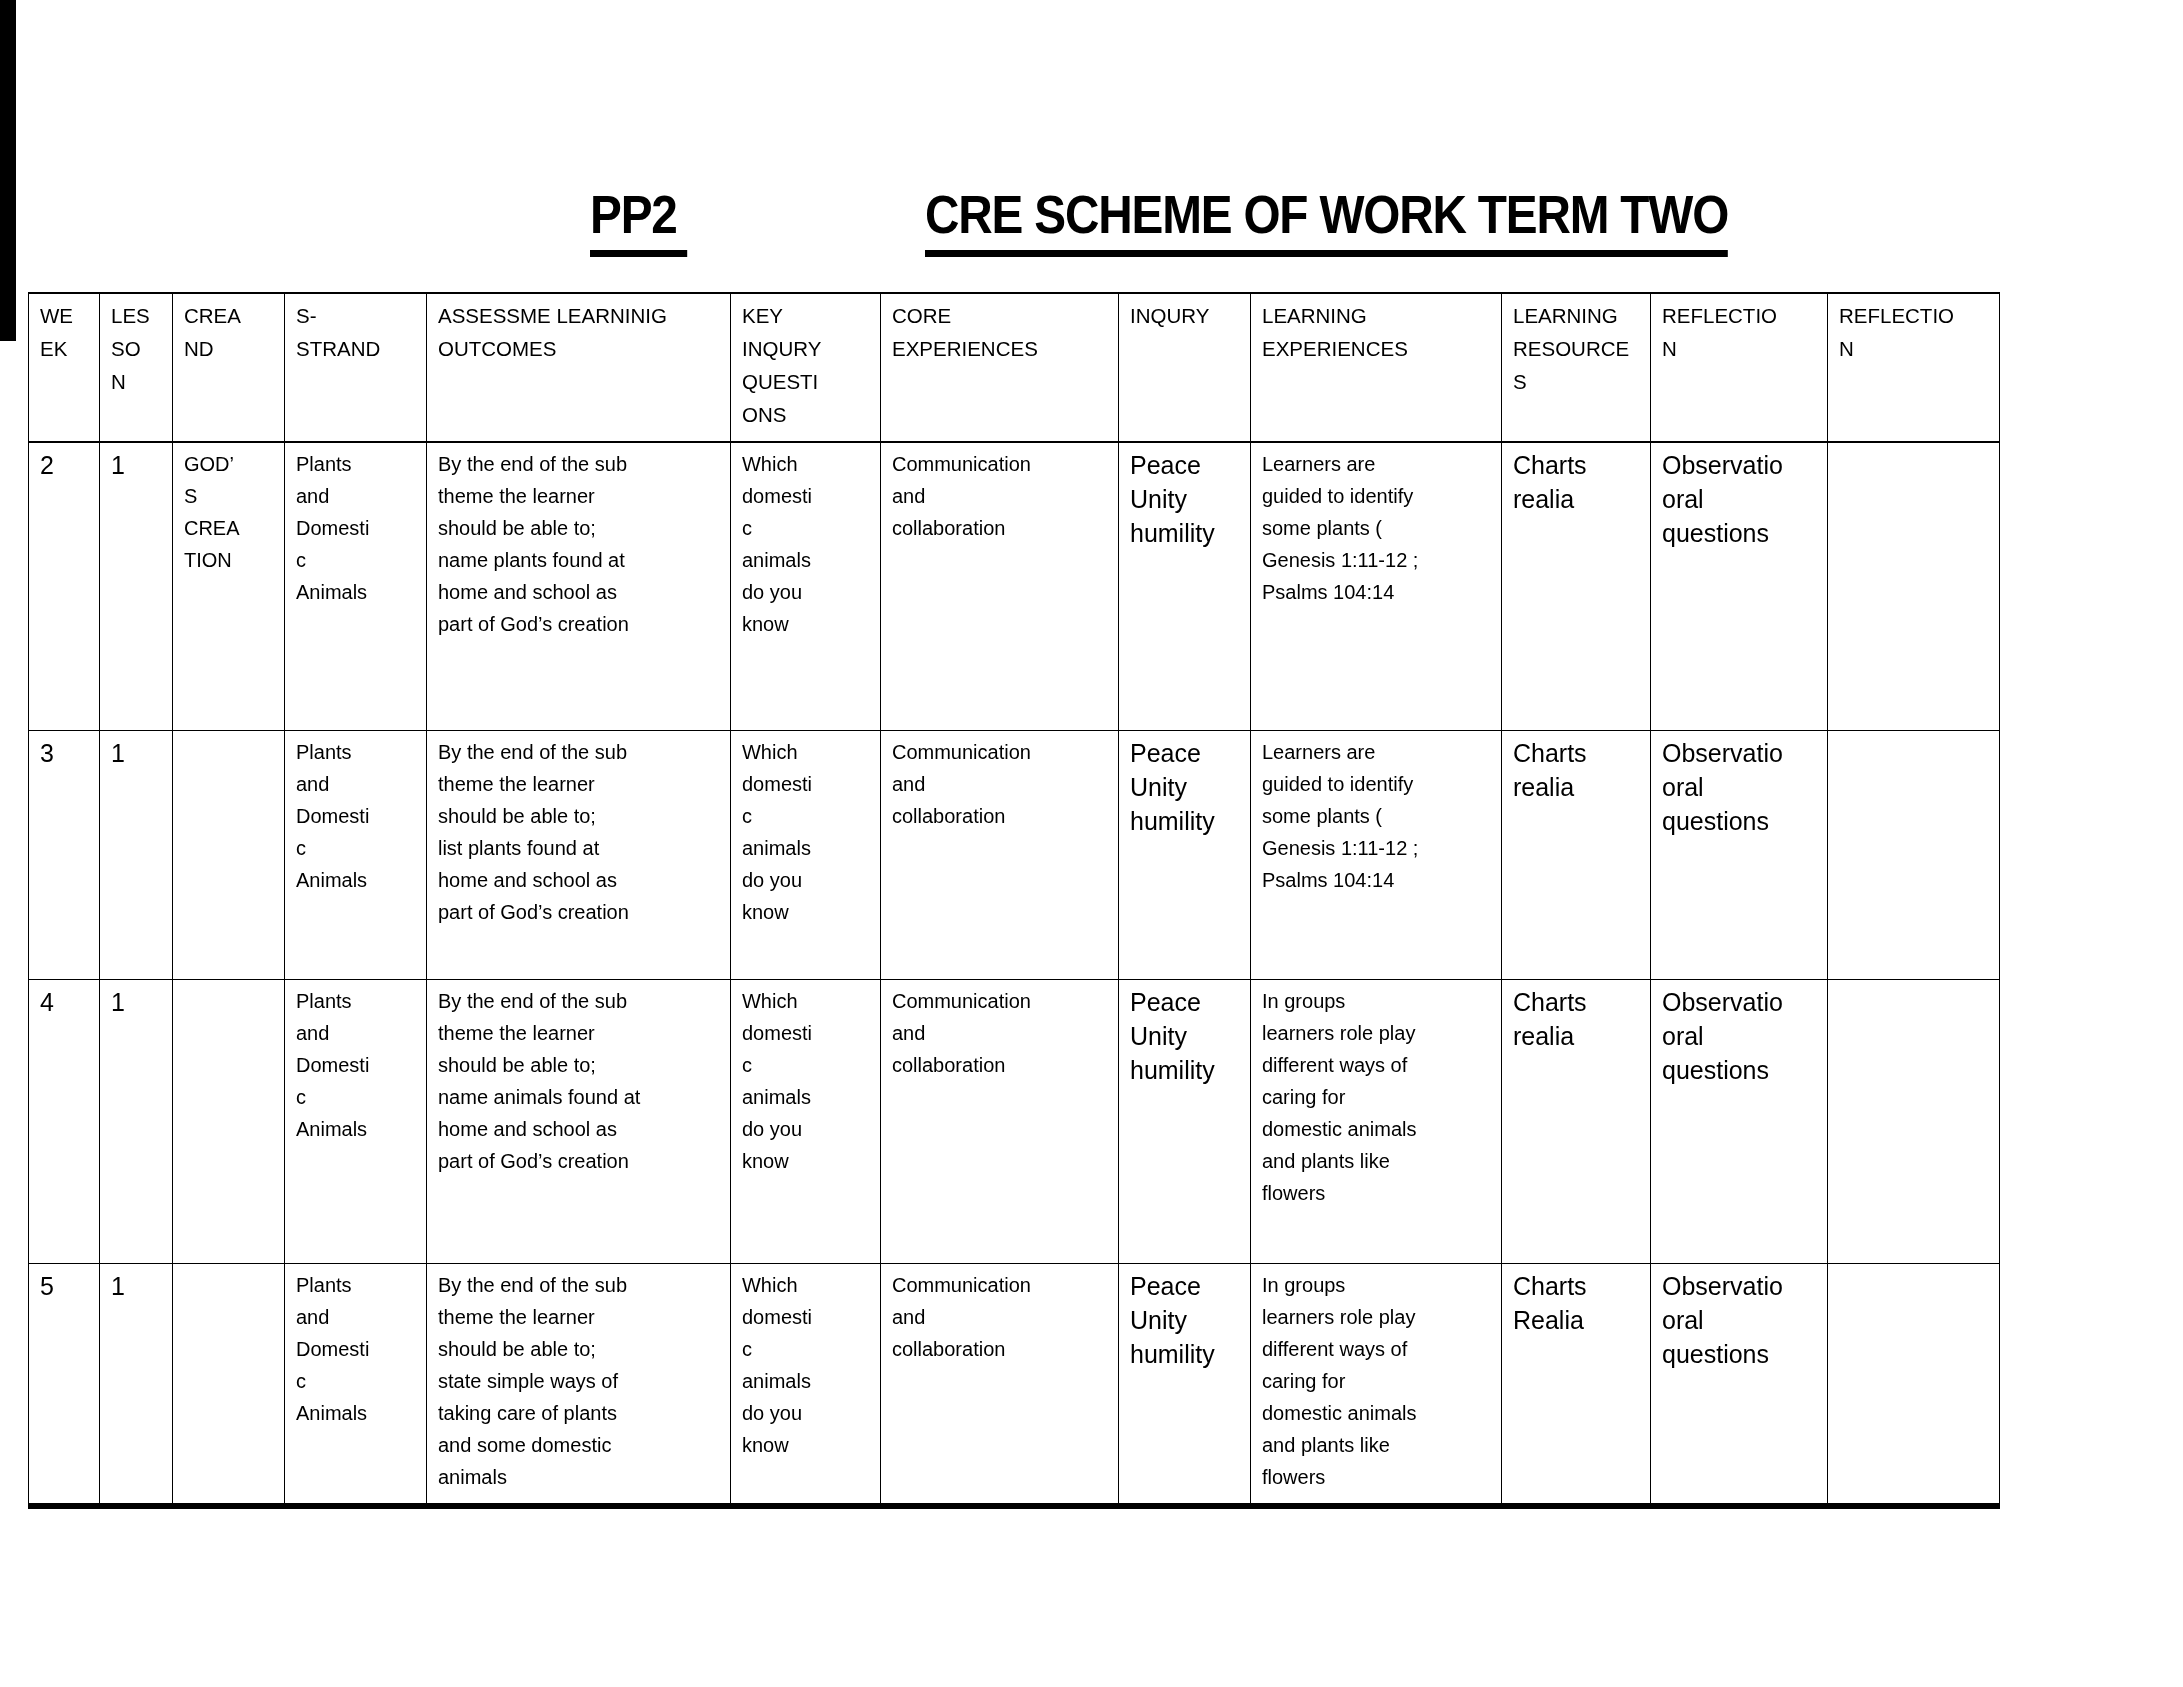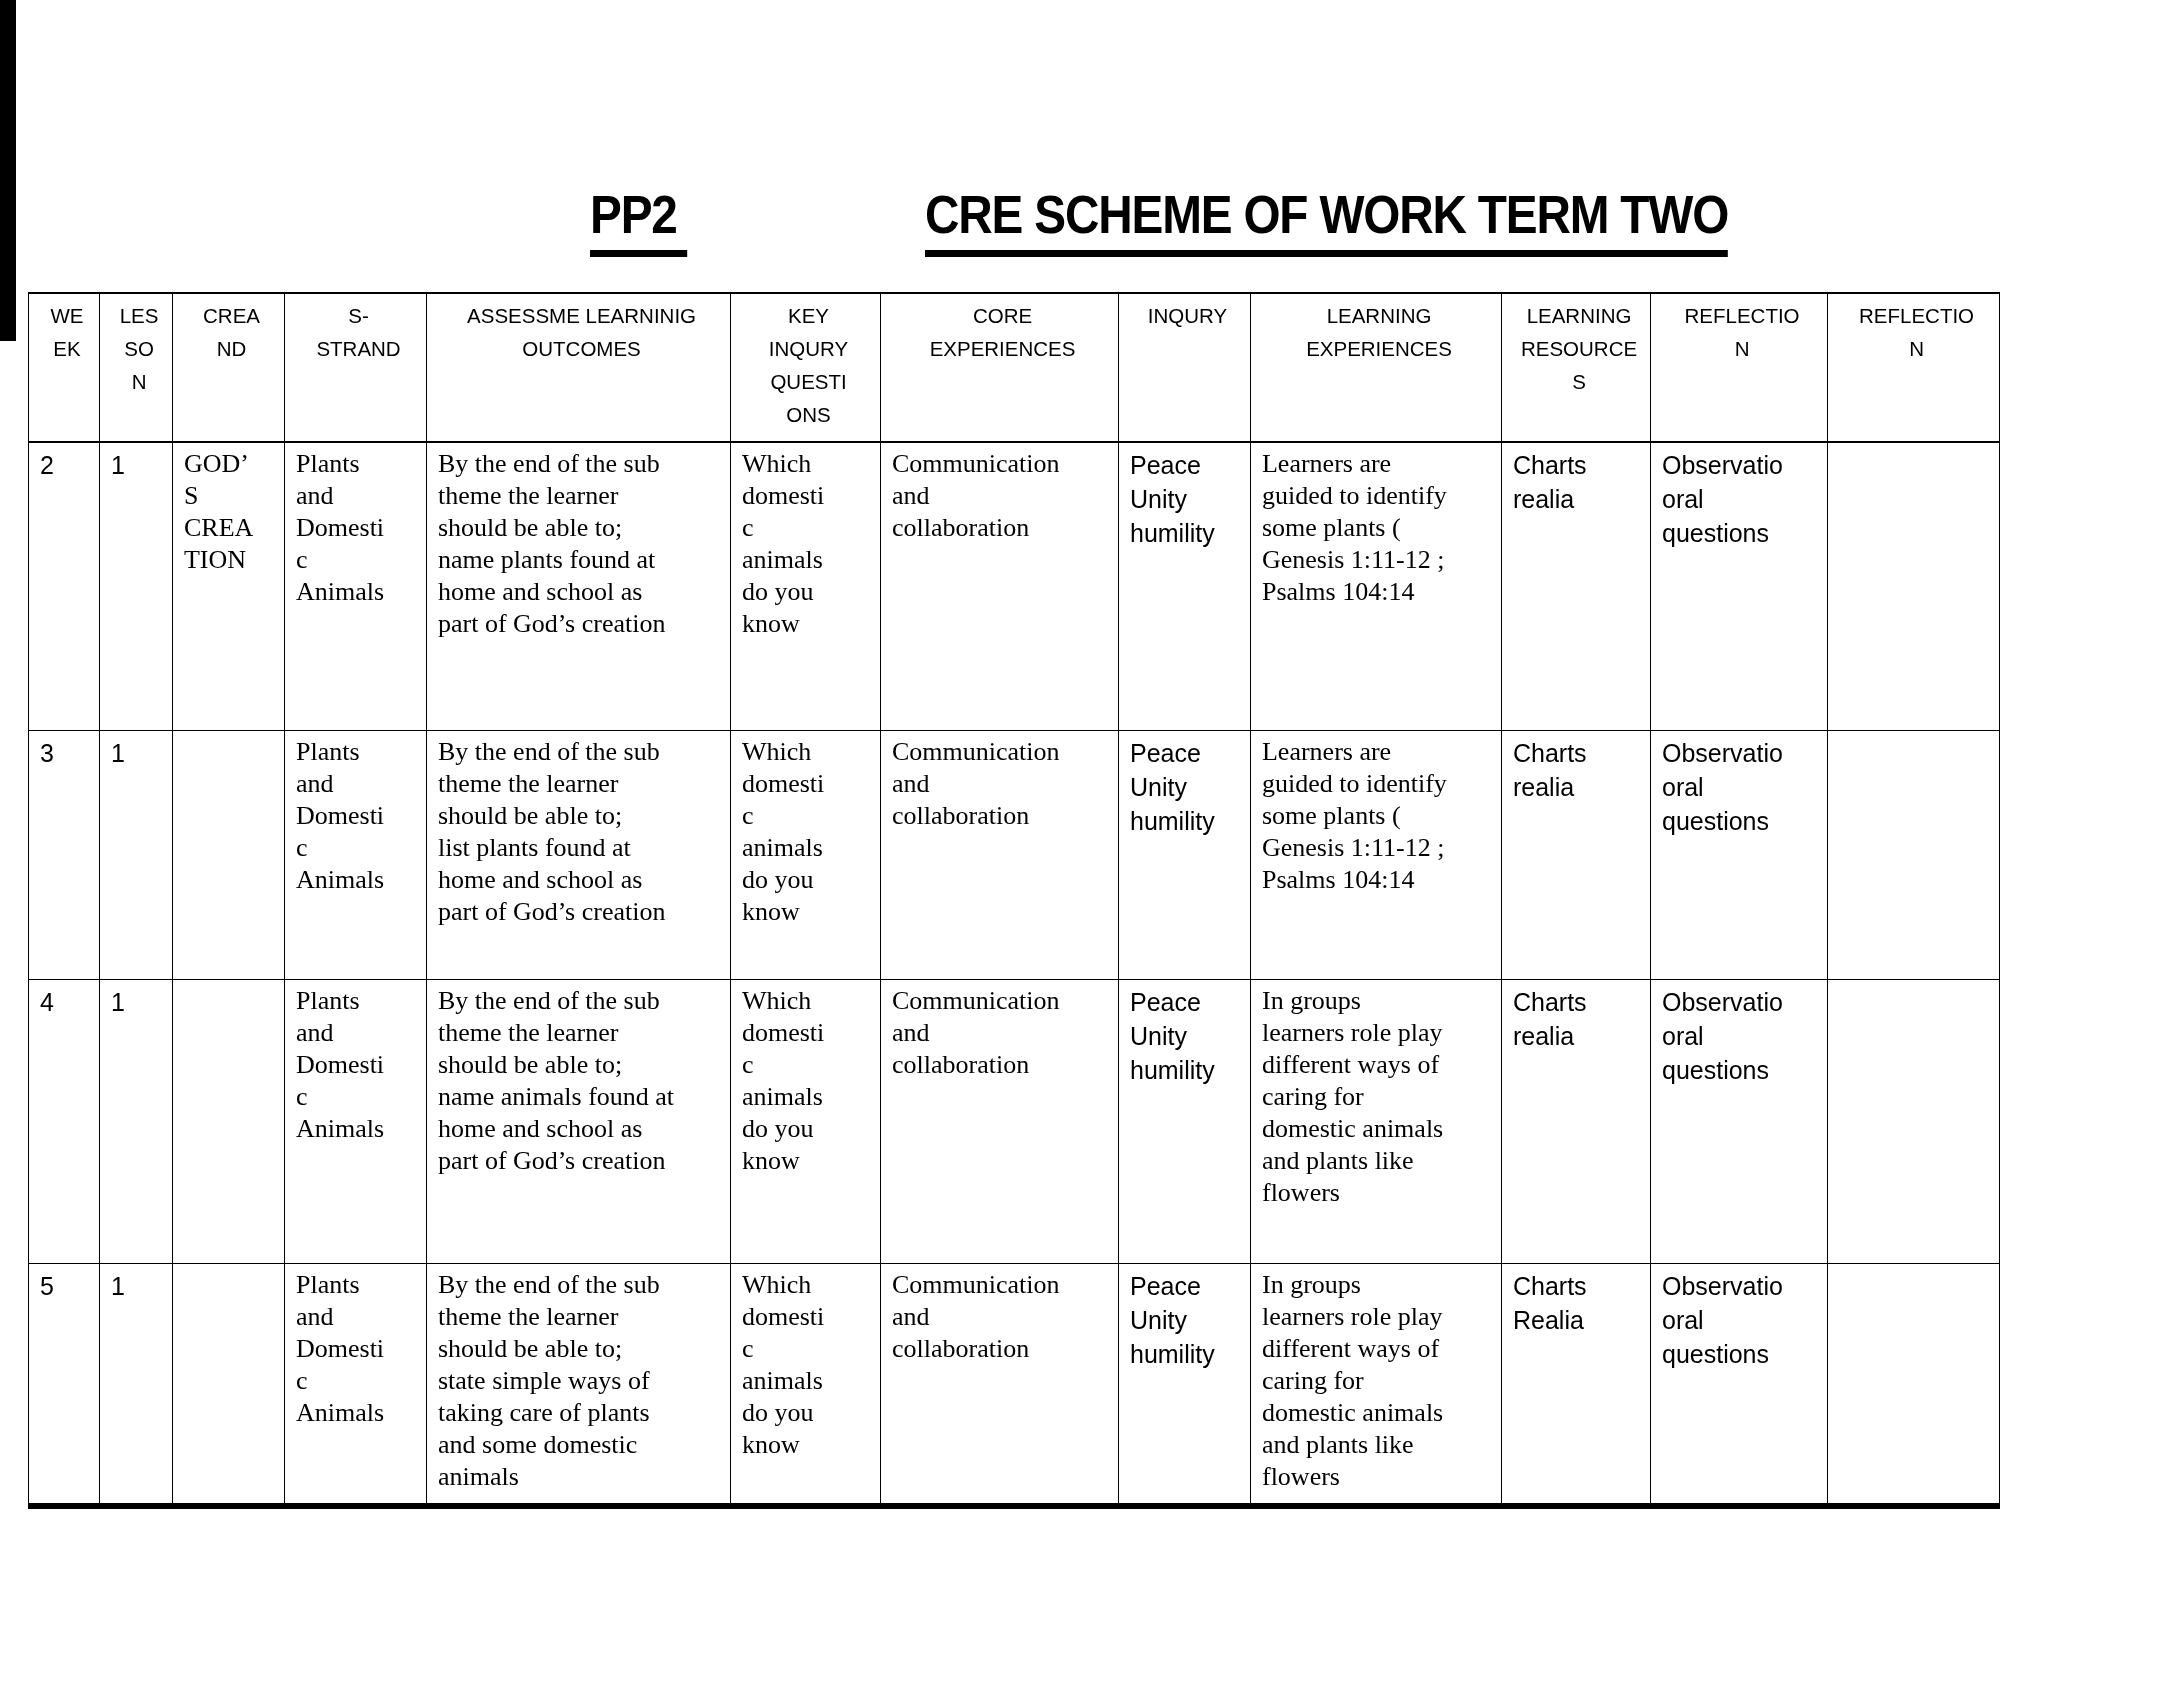--- a/index.html
+++ b/index.html
@@ -35,24 +35,23 @@
     white-space:pre-line;
     overflow:hidden;
     text-align:left;
     font-weight:normal;
   }
   .scheme tr.head th {
     border-top:2.6px solid #000;
     border-bottom:2.6px solid #000;
     font-size:20.5px; line-height:33px;
     font-family:"Liberation Sans", sans-serif;
-    text-align:center;
   }
   .scheme tr.last td { border-bottom:6px solid #000; }
-  .serif { font-family:Liberation Serif, serif; font-size:26px; line-height:32px; }
+  .serif { font-family:Liberation Sans, sans-serif; font-size:20px; line-height:32px; }
   .sans  { font-family:"Liberation Sans", sans-serif; font-size:25px; line-height:34px; }
   .rh { height:149px; }
   .r1 { height:288px; }
   .r2 { height:249px; }
   .r3 { height:284px; }
   .r4 { height:243px; }
 </style>
 </head>
 <body>
 

